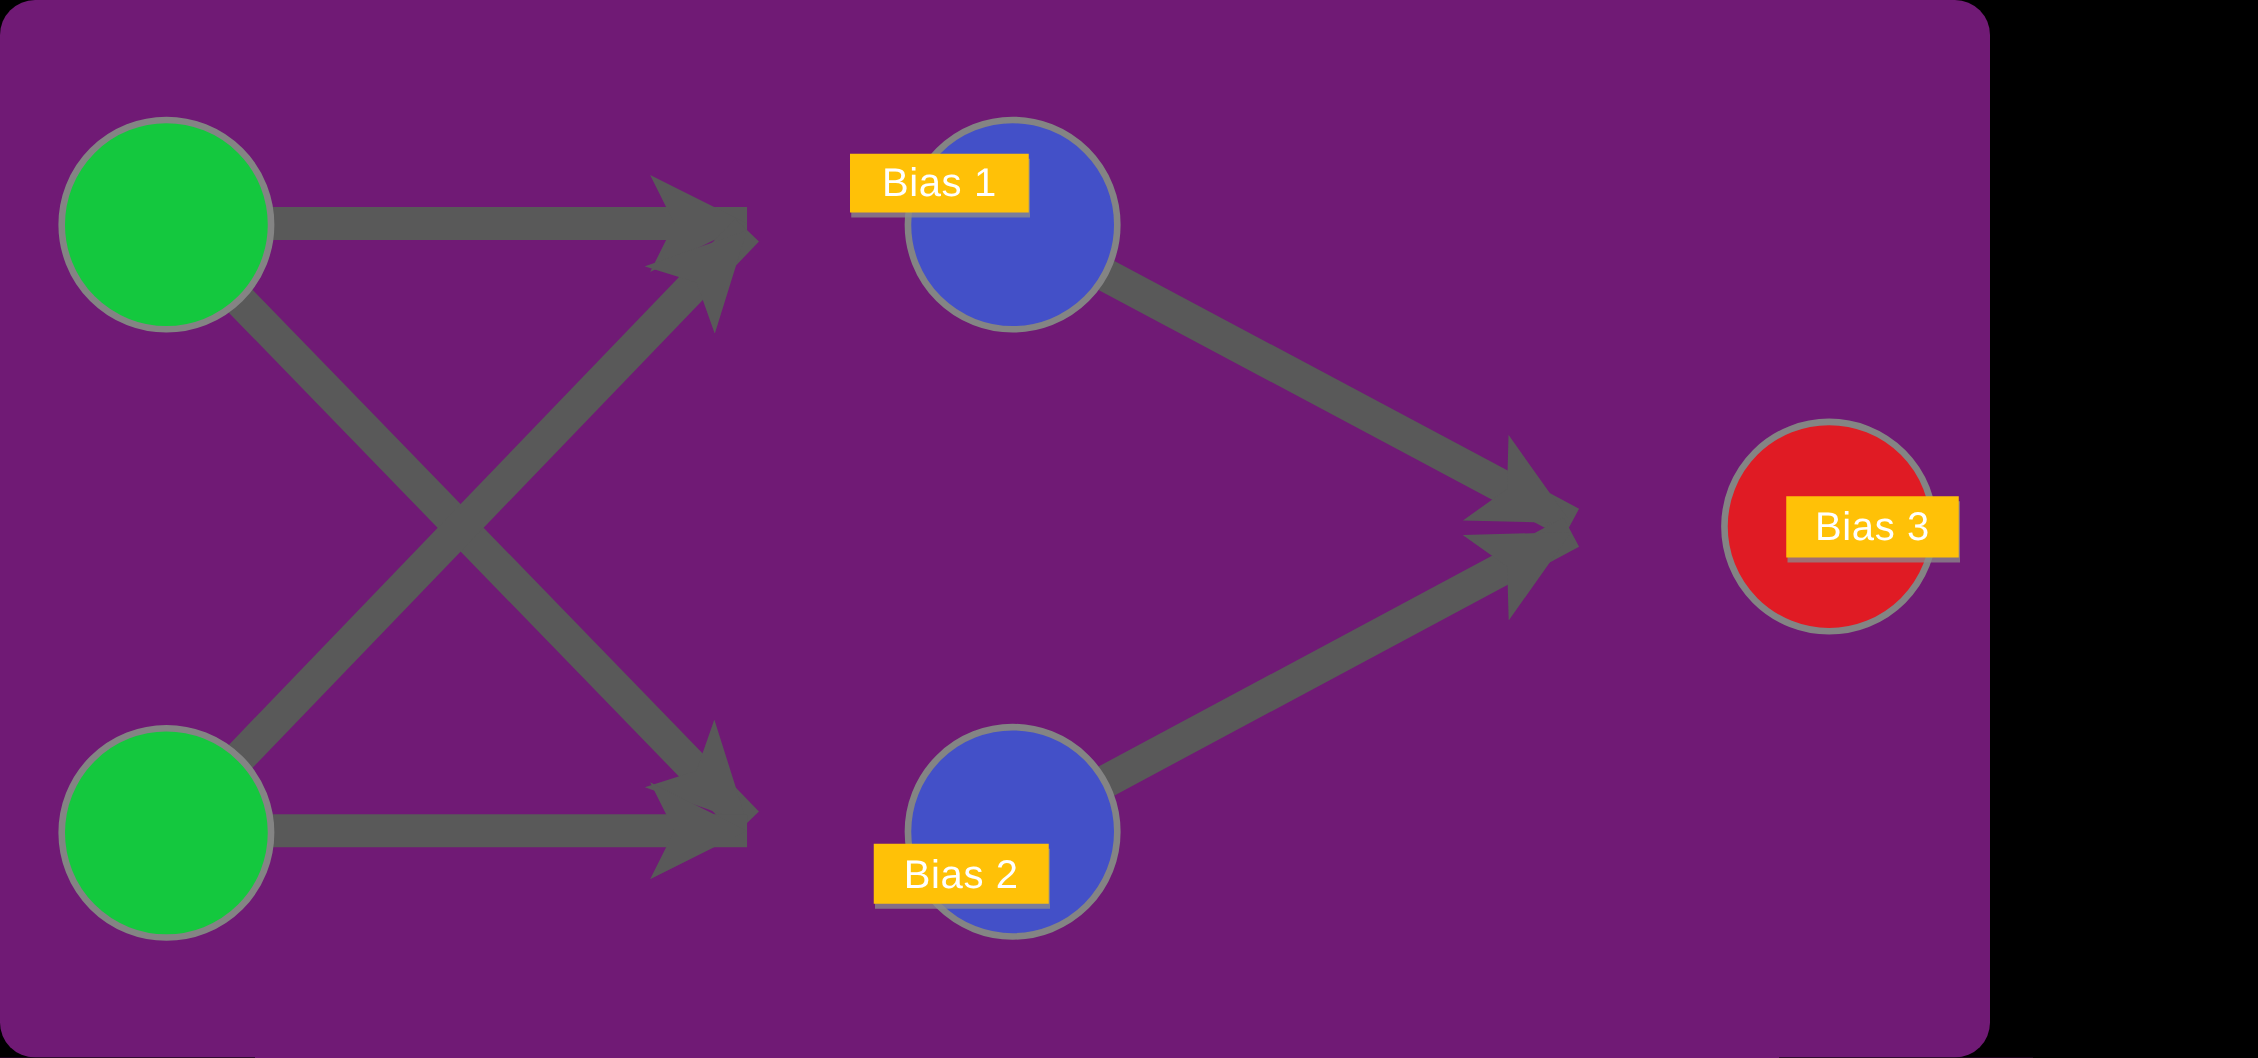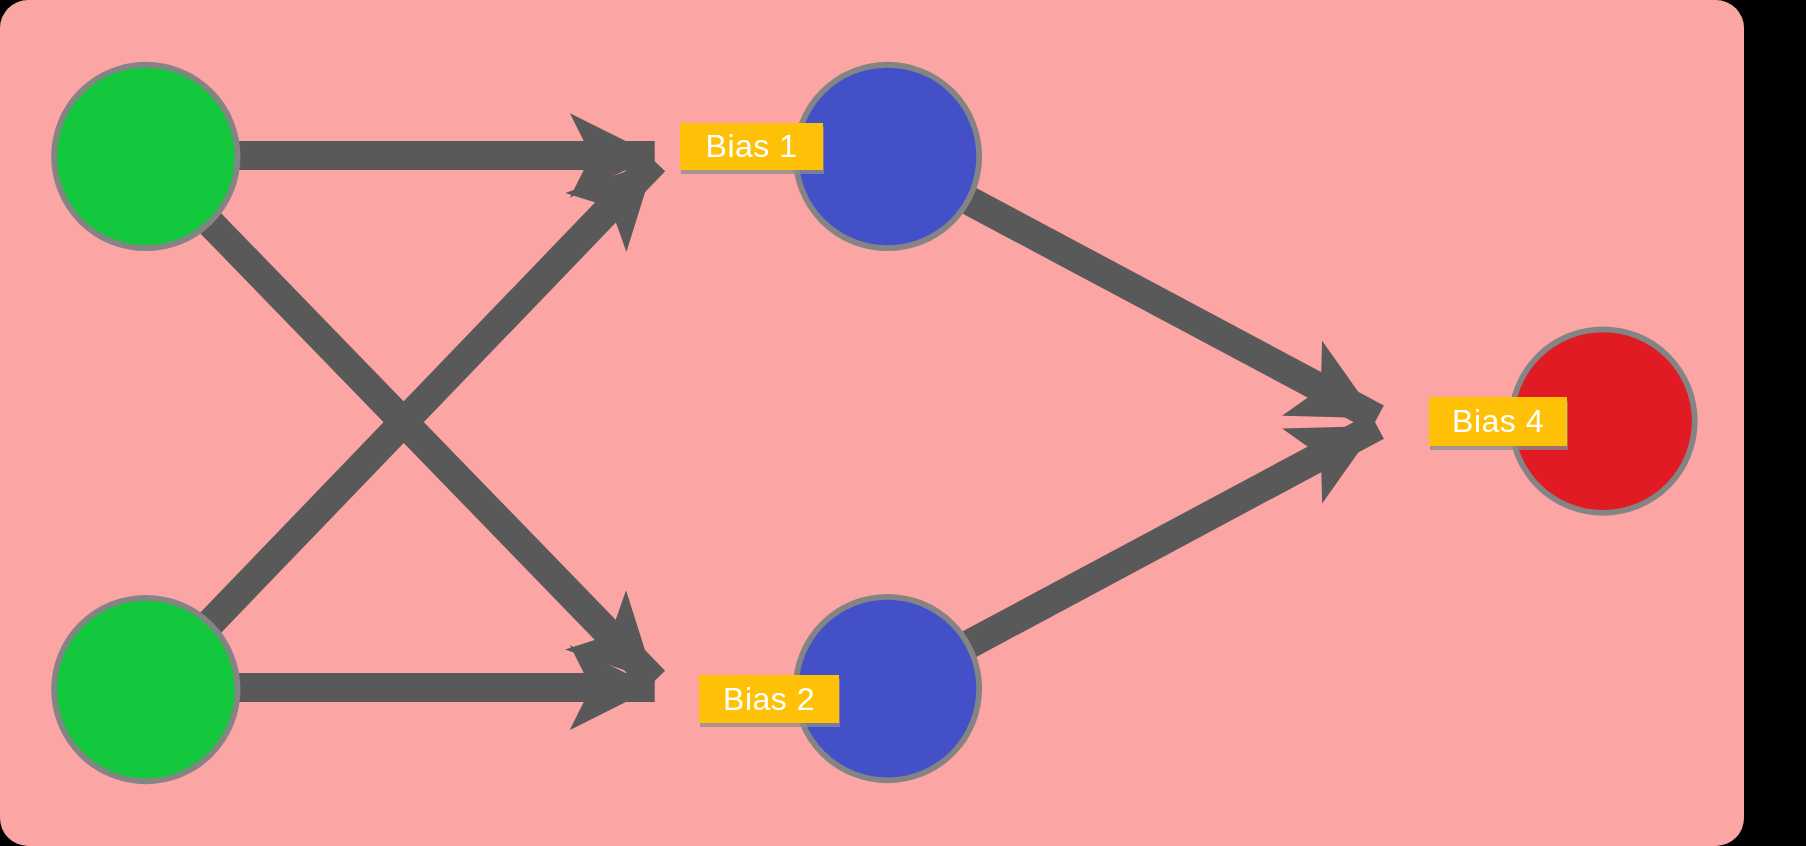--- a/index.html
+++ b/index.html
@@ -3,23 +3,23 @@
 <meta charset="utf-8">
 <style>
   html, body {
     margin: 0;
     padding: 0;
     background: #000000;
     font-family: "Liberation Sans", sans-serif;
   }
   .screen {
     position: relative;
-    width: 1744px;
+    width: 1592px;
     height: 846px;
-    background: #fca5a5;
+    background: #701a75;
     border-radius: 28px;
     overflow: hidden;
   }
   .diagram-svg {
     position: absolute;
     left: 0;
     top: 0;
     width: 100%;
     height: 100%;
     display: block;
@@ -61,16 +61,16 @@
       <circle cx="1660" cy="421" r="95" fill="#E01B24" stroke="#848484" stroke-width="6"></circle>
     </svg>
   <div>
       <div class="bias-label" style="left: 680px; top: 123px; width: 143px; height: 47px; background: rgb(255, 193, 7); color: rgb(255, 255, 255);">
         <span>Bias 1</span>
       </div>
       <div class="bias-label" style="left: 683px; top: 675px; width: 140px; height: 48px; background: rgb(255, 193, 7); color: rgb(255, 255, 255); margin-left: 16px;">
         <span>Bias 2</span>
       </div>
       <div class="bias-label" style="left: 1429px; top: 397px; width: 138px; height: 49px; background: rgb(255, 193, 7); color: rgb(255, 255, 255);">
-        <span>Bias 4</span>
+        <span>Bias 3</span>
       </div>
     </div>
 </div>
 
 </body></html>

